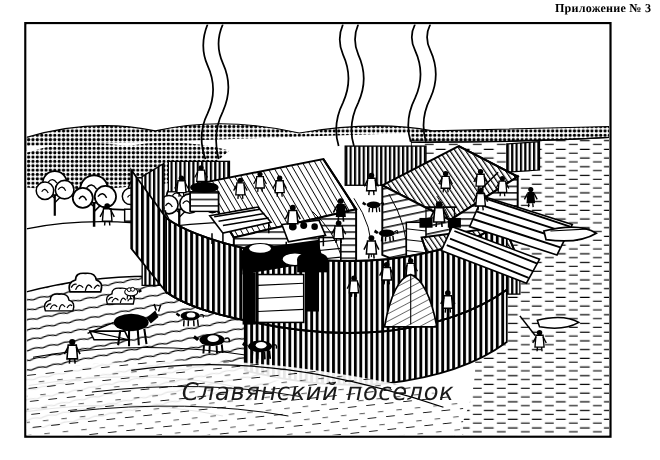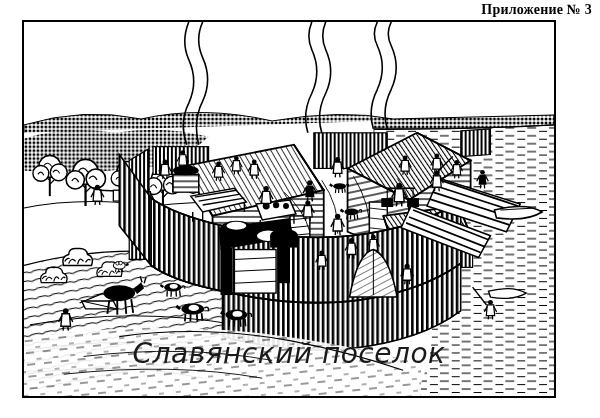--- a/index.html
+++ b/index.html
@@ -20,21 +20,21 @@
     inset: 0;
     background: #ffffff;
   }
   
   .header-note {
     position: absolute;
     top: 2px;
     right: 8px;
     font-family: "Liberation Serif", serif;
     font-weight: bold;
-    font-size: 14px;
+    font-size: 11px;
     color: #000000;
     letter-spacing: .2px;
     white-space: nowrap;
   }
   
   .plate {
     position: absolute;
     left: 22px;
     top: 20px;
     width: 534px;
@@ -46,21 +46,21 @@
   }
   .plate svg { display: block; width: 100%; height: 100%; }
   
   .caption {
     position: absolute;
     left: 0;
     right: 0;
     bottom: 26px;
     text-align: center;
     font-family: "DejaVu Sans", sans-serif;
-    font-size: 28px;
+    font-size: 22px;
     font-style: italic;
     font-weight: 300;
     color: #1a1a1a;
     letter-spacing: .5px;
     pointer-events: none;
   }
 </style>
 </head>
 <body>
 

